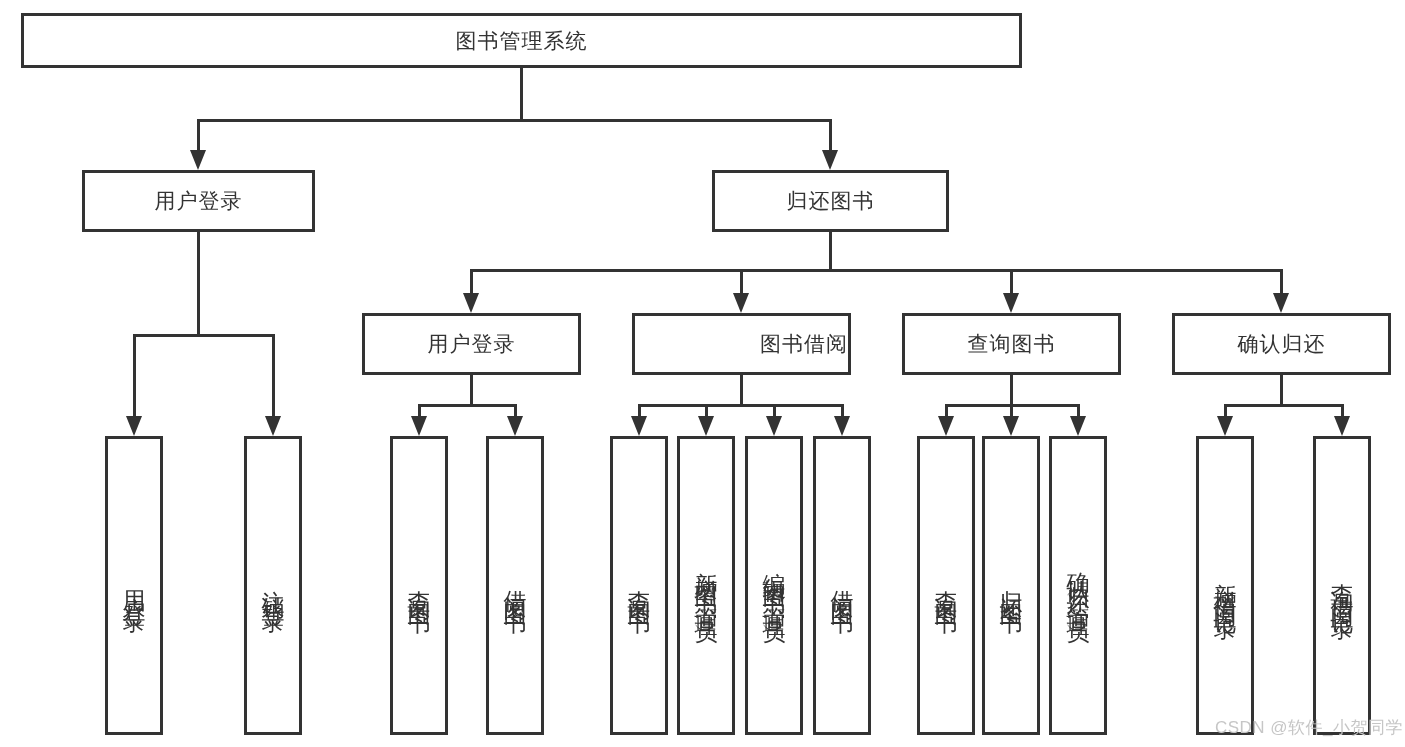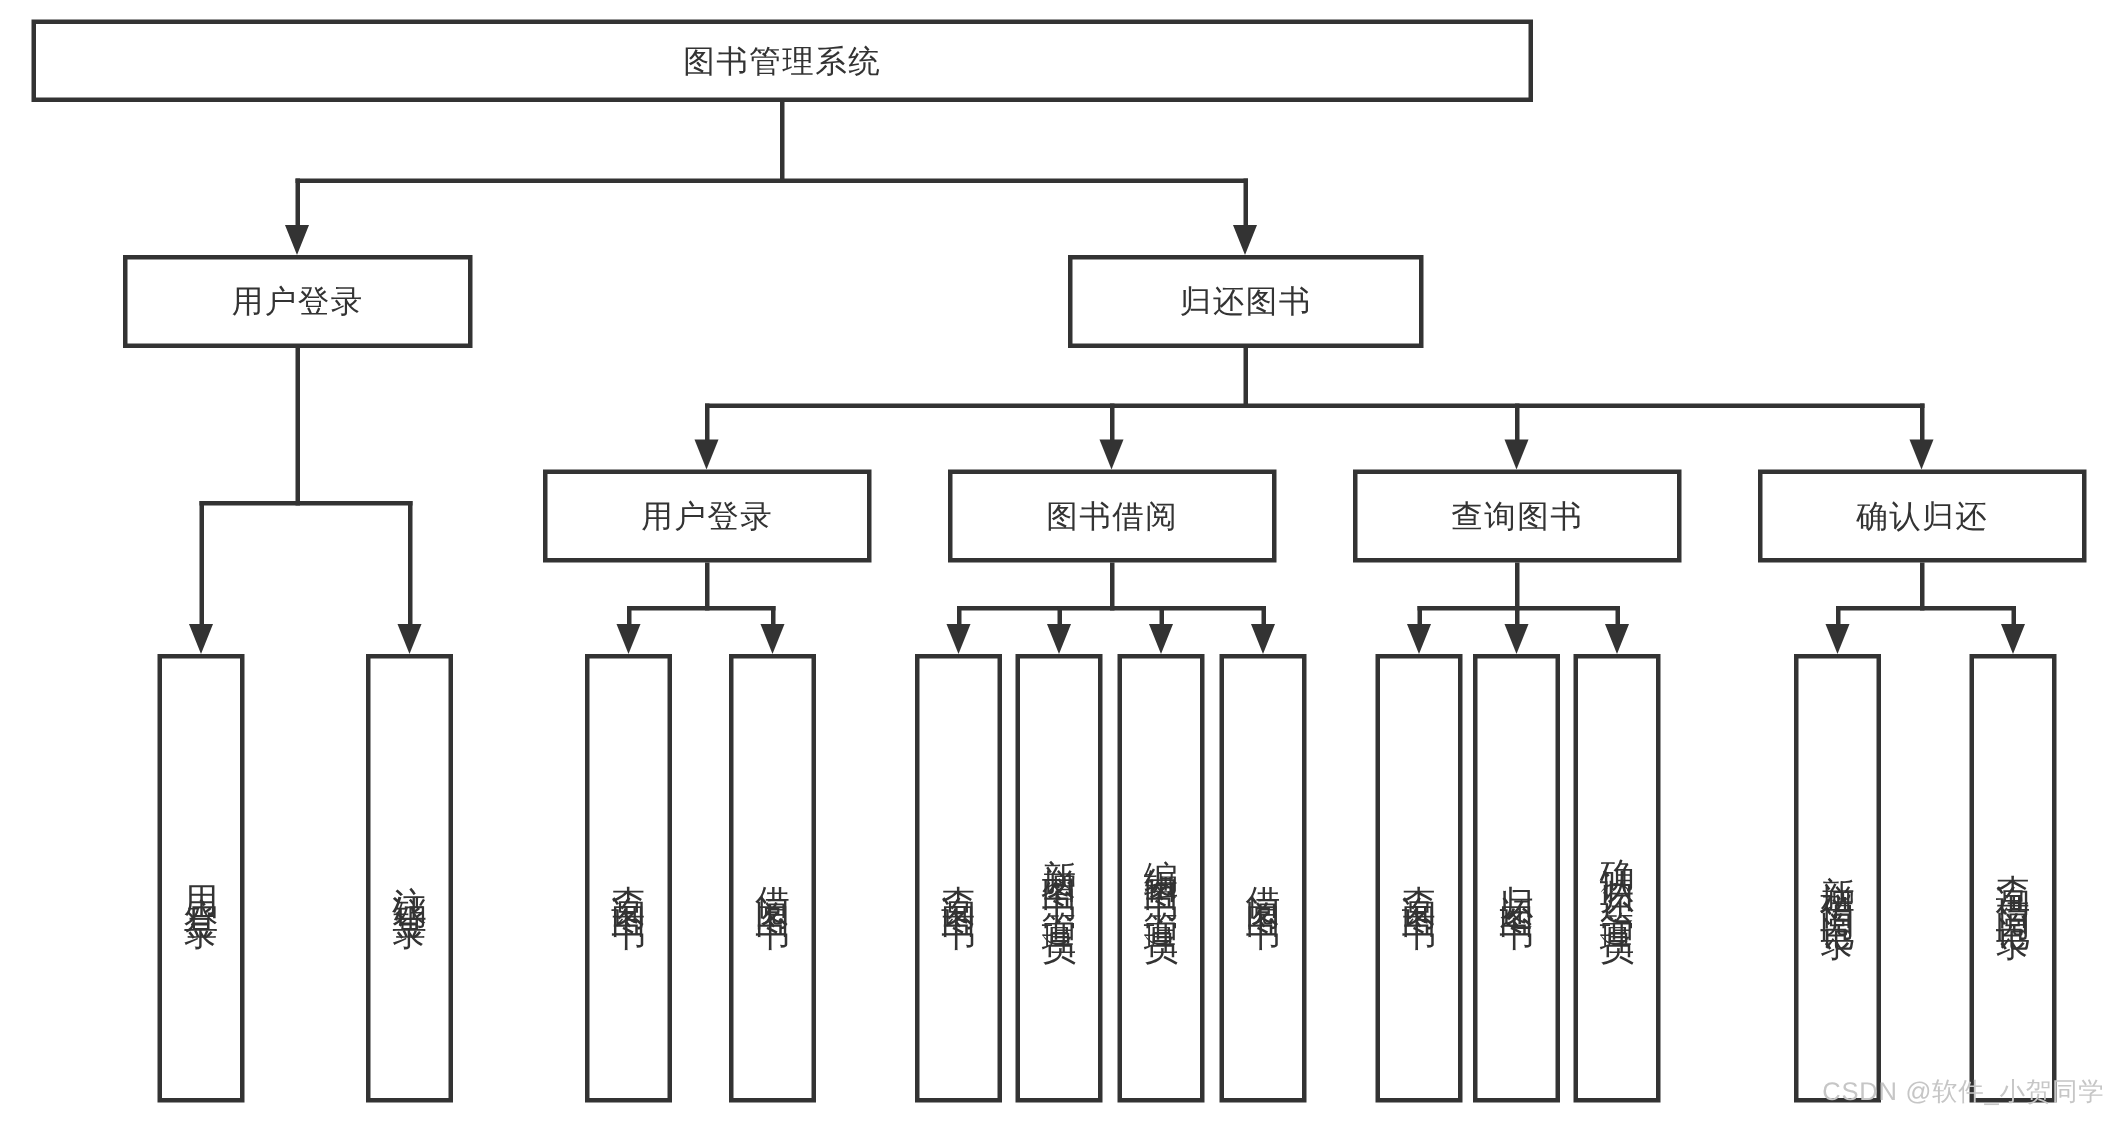--- a/index.html
+++ b/index.html
@@ -40,21 +40,21 @@
   <div class="box" style="left:82px; top:170px; width:233px; height:62px;">
     <span class="hlabel">用户登录</span>
   </div>
   <div class="box" style="left:712px; top:170px; width:237px; height:62px;">
     <span class="hlabel">归还图书</span>
   </div>
 
   <div class="box" style="left:362px; top:313px; width:219px; height:62px;">
     <span class="hlabel">用户登录</span>
   </div>
-  <div class="box" style="left:632px; top:313px; width:219px; height:62px;">
+  <div class="box" style="left:632px; top:313px; width:219px; height:62px;justify-content:flex-end;">
     <span class="hlabel">图书借阅</span>
   </div>
   <div class="box" style="left:902px; top:313px; width:219px; height:62px;">
     <span class="hlabel">查询图书</span>
   </div>
   <div class="box" style="left:1172px; top:313px; width:219px; height:62px;">
     <span class="hlabel">确认归还</span>
   </div>
 
   <div class="box" style="left:105px; top:436px; width:58px; height:299px;">

